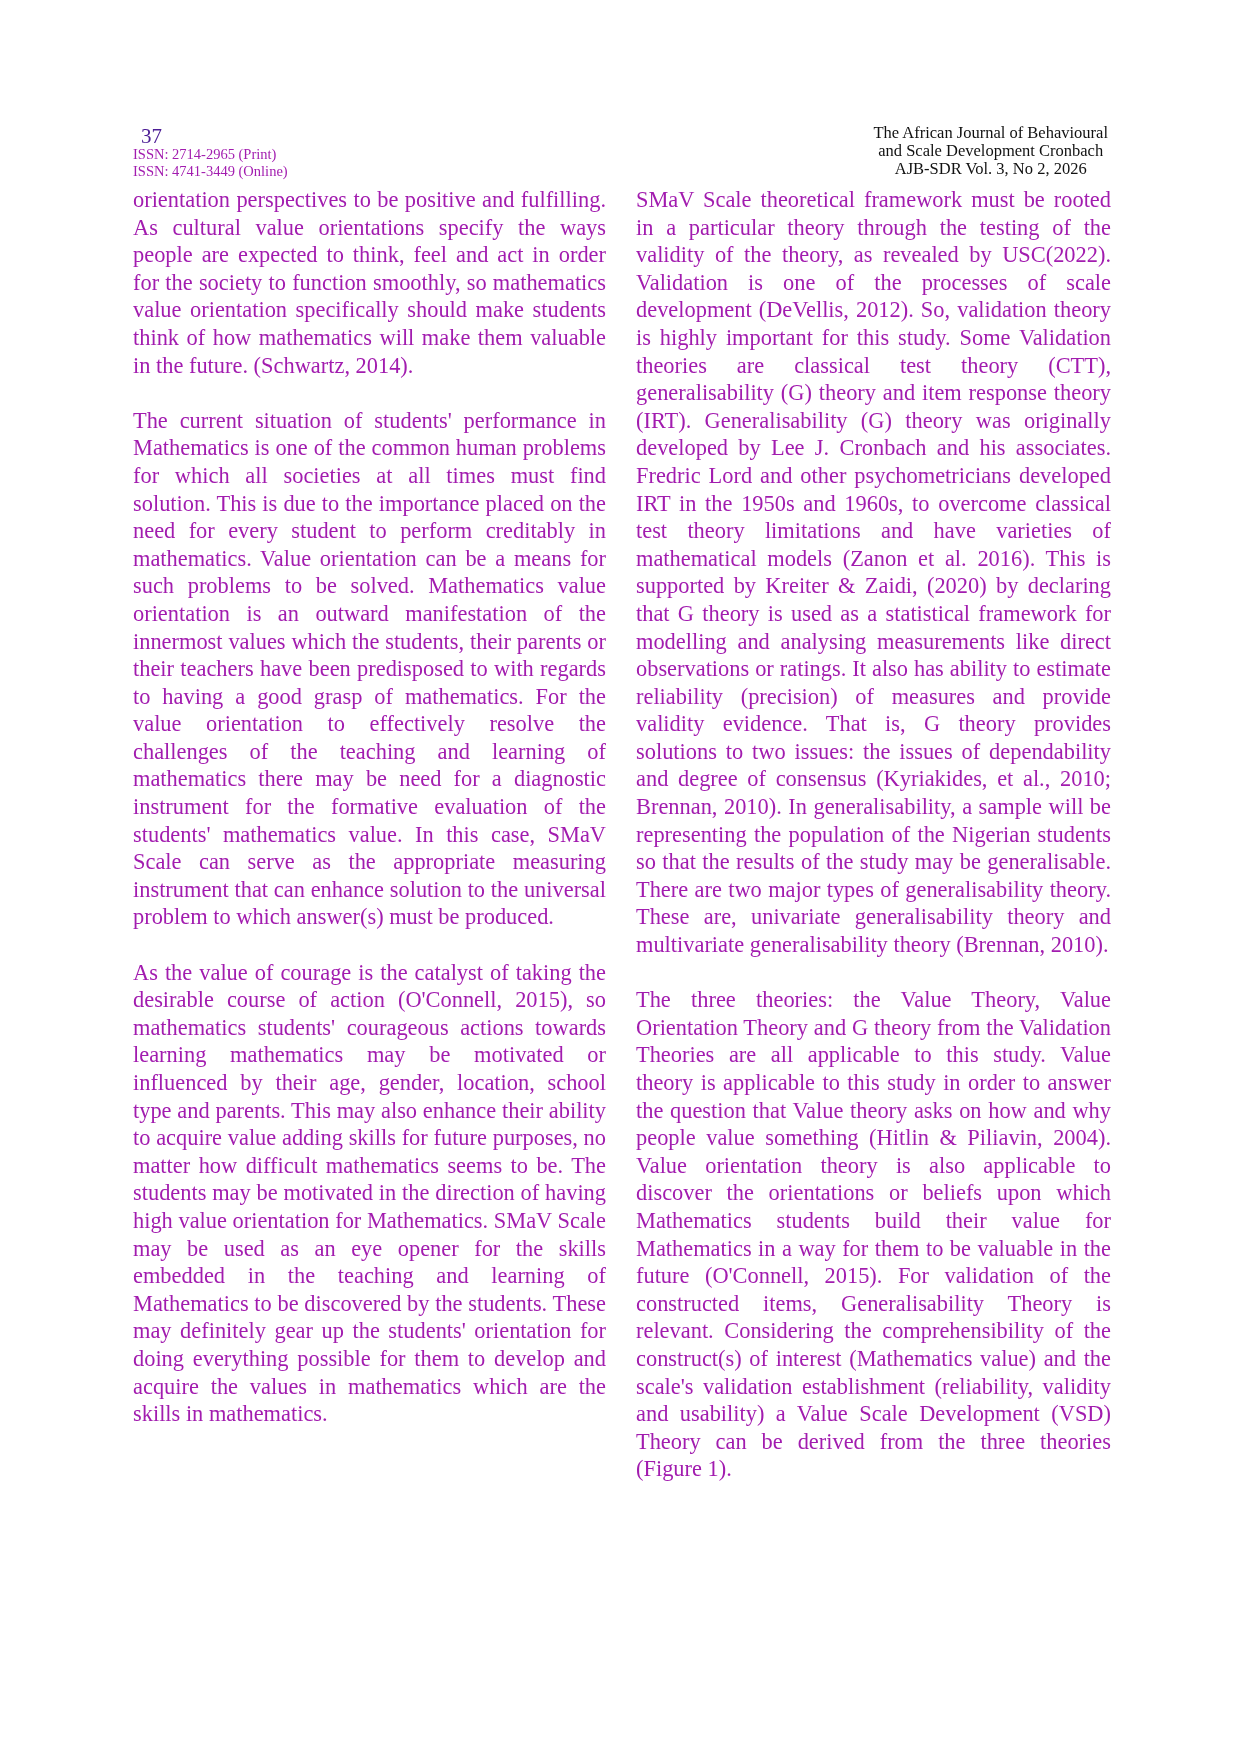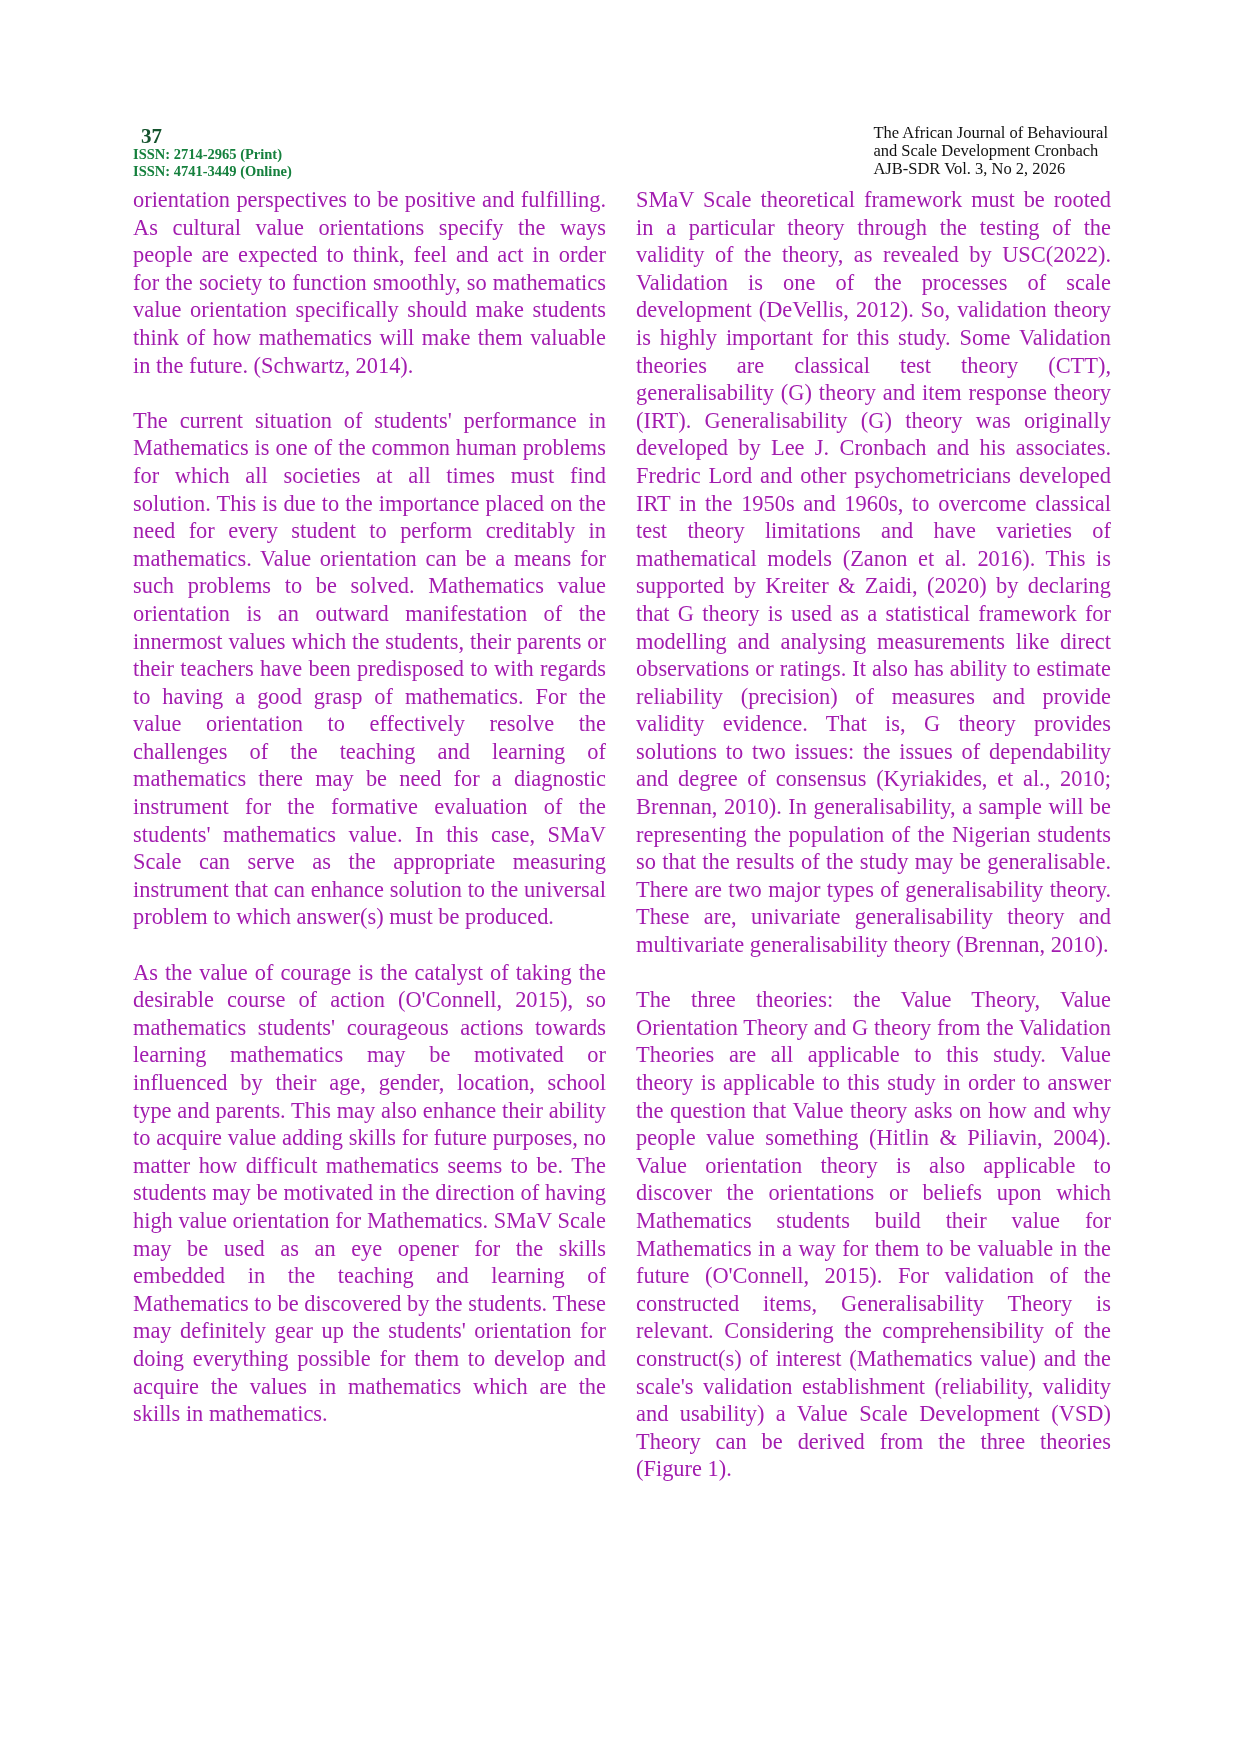--- a/index.html
+++ b/index.html
@@ -13,38 +13,38 @@
       position: relative;
       overflow: hidden;
       font-family: "Liberation Serif", "DejaVu Serif", serif;
       color: #2b2b2b;
     }
     .page-number {
       position: absolute;
       left: 141px;
       top: 126px;
       font-size: 21px;
-      font-weight: bold;
+      font-weight: normal;
       line-height: 1;
-      color: #14532d;
+      color: #4c1d95;
     }
     .issn {
       position: absolute;
       left: 133px;
       top: 146px;
       font-size: 14.5px;
-      font-weight: bold;
+      font-weight: normal;
       line-height: 17px;
-      color: #15803d;
+      color: #a21caf;
     }
     .journal-header {
       position: absolute;
       right: 133px;
       top: 124px;
-      text-align: left;
+      text-align: center;
       font-size: 16.5px;
       line-height: 18px;
       color: #111;
     }
     .column {
       position: absolute;
       top: 186px;
       width: 473px;
       font-size: 22.4px;
       line-height: 27.6px;

